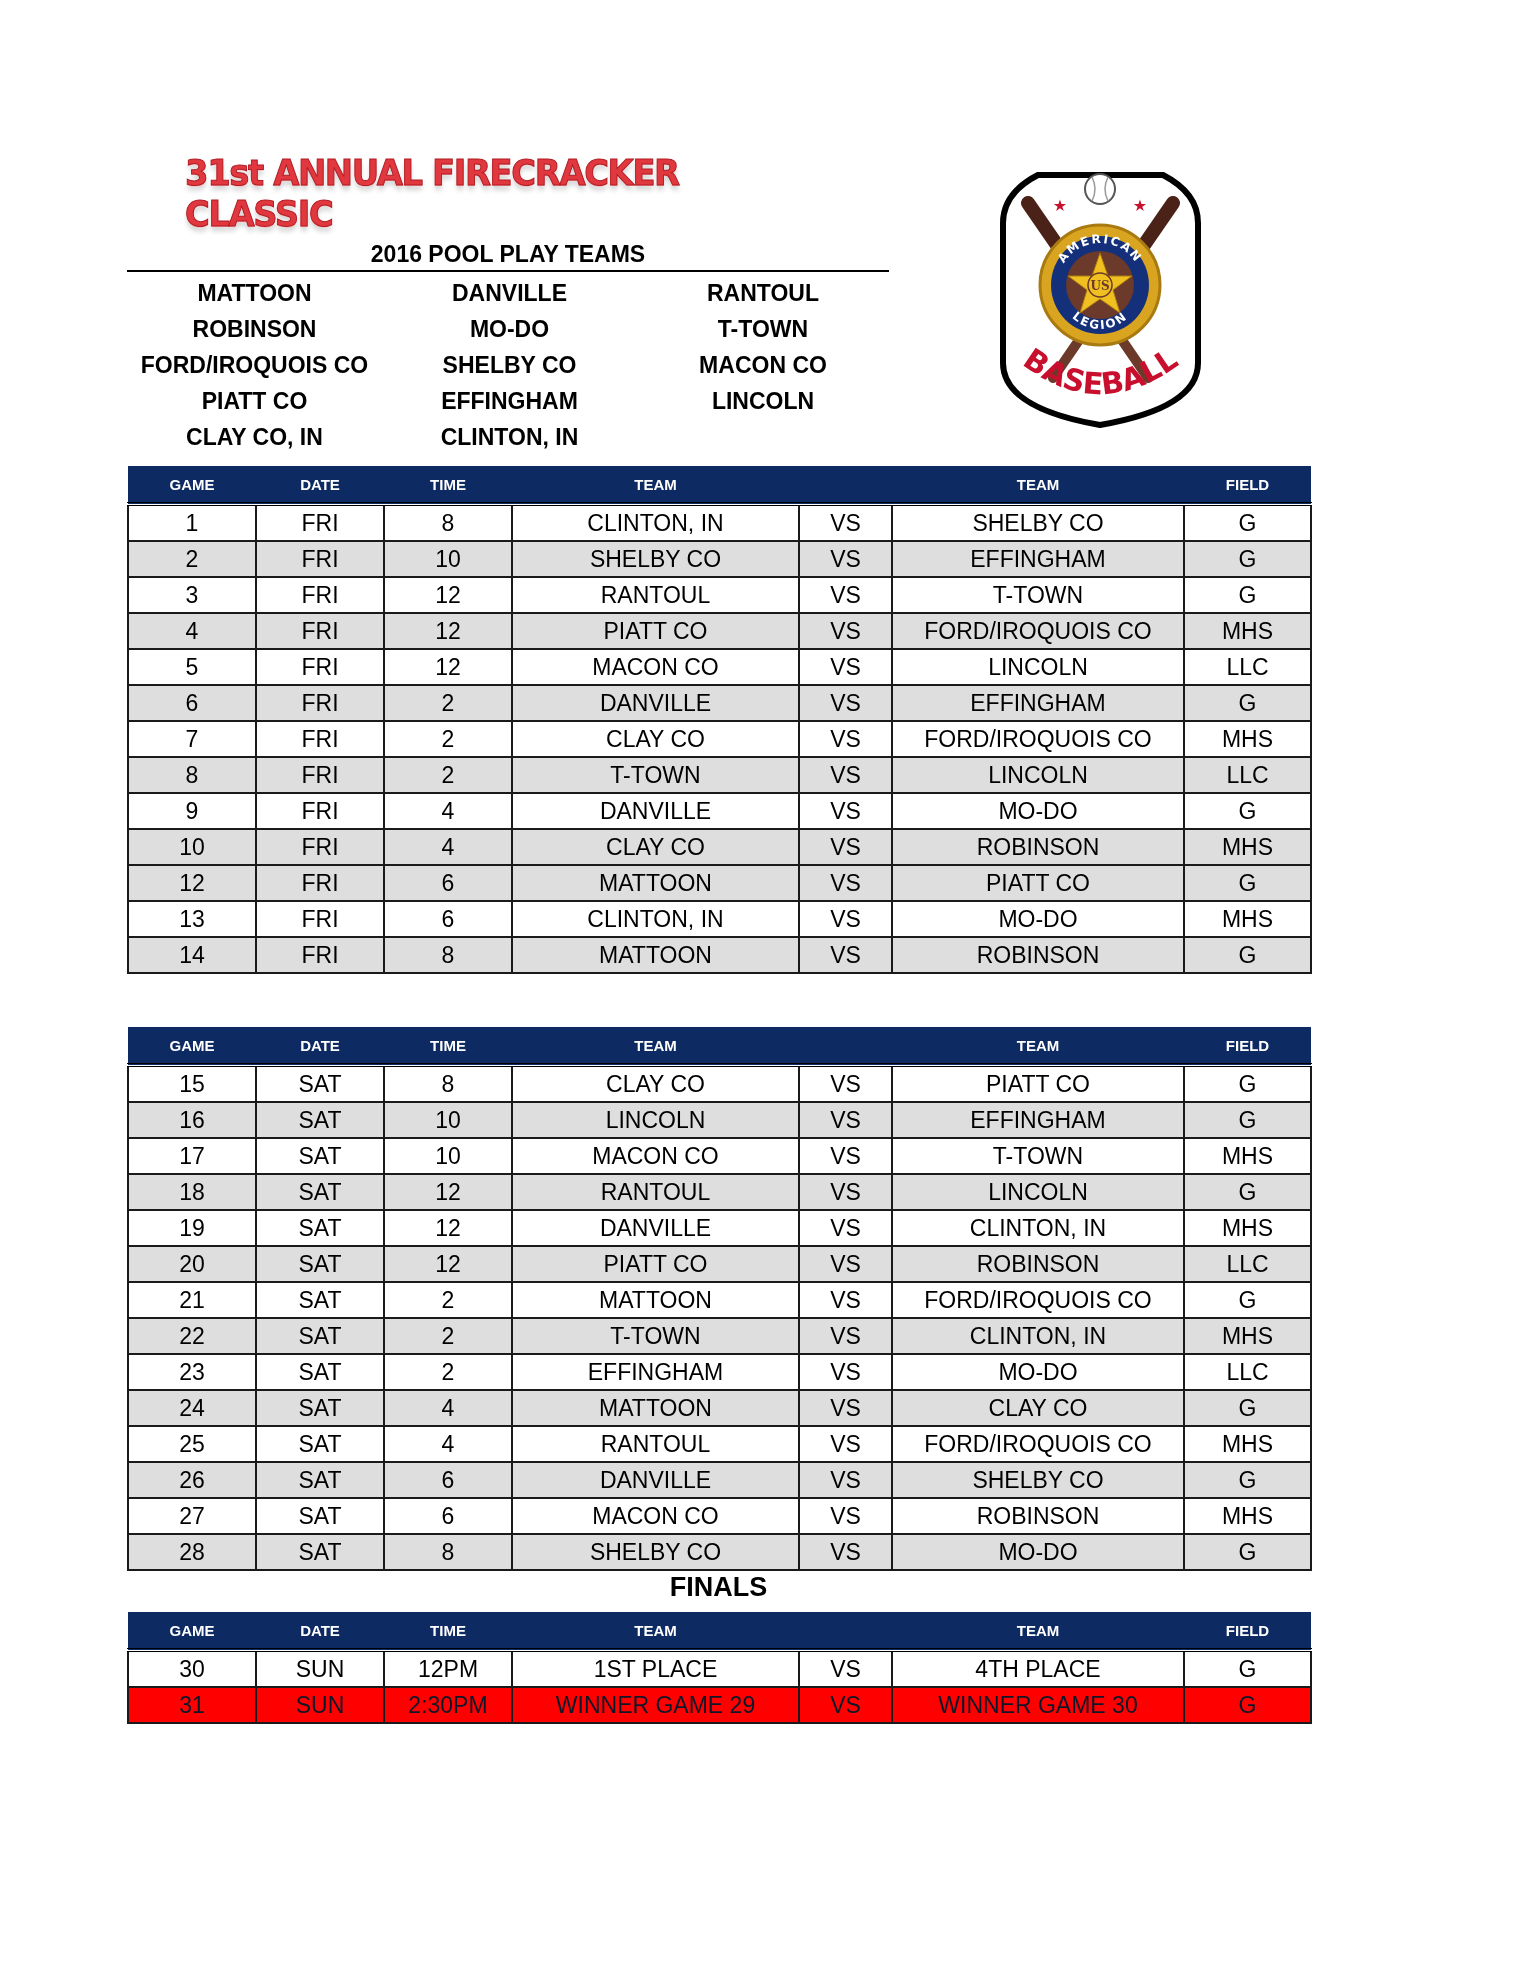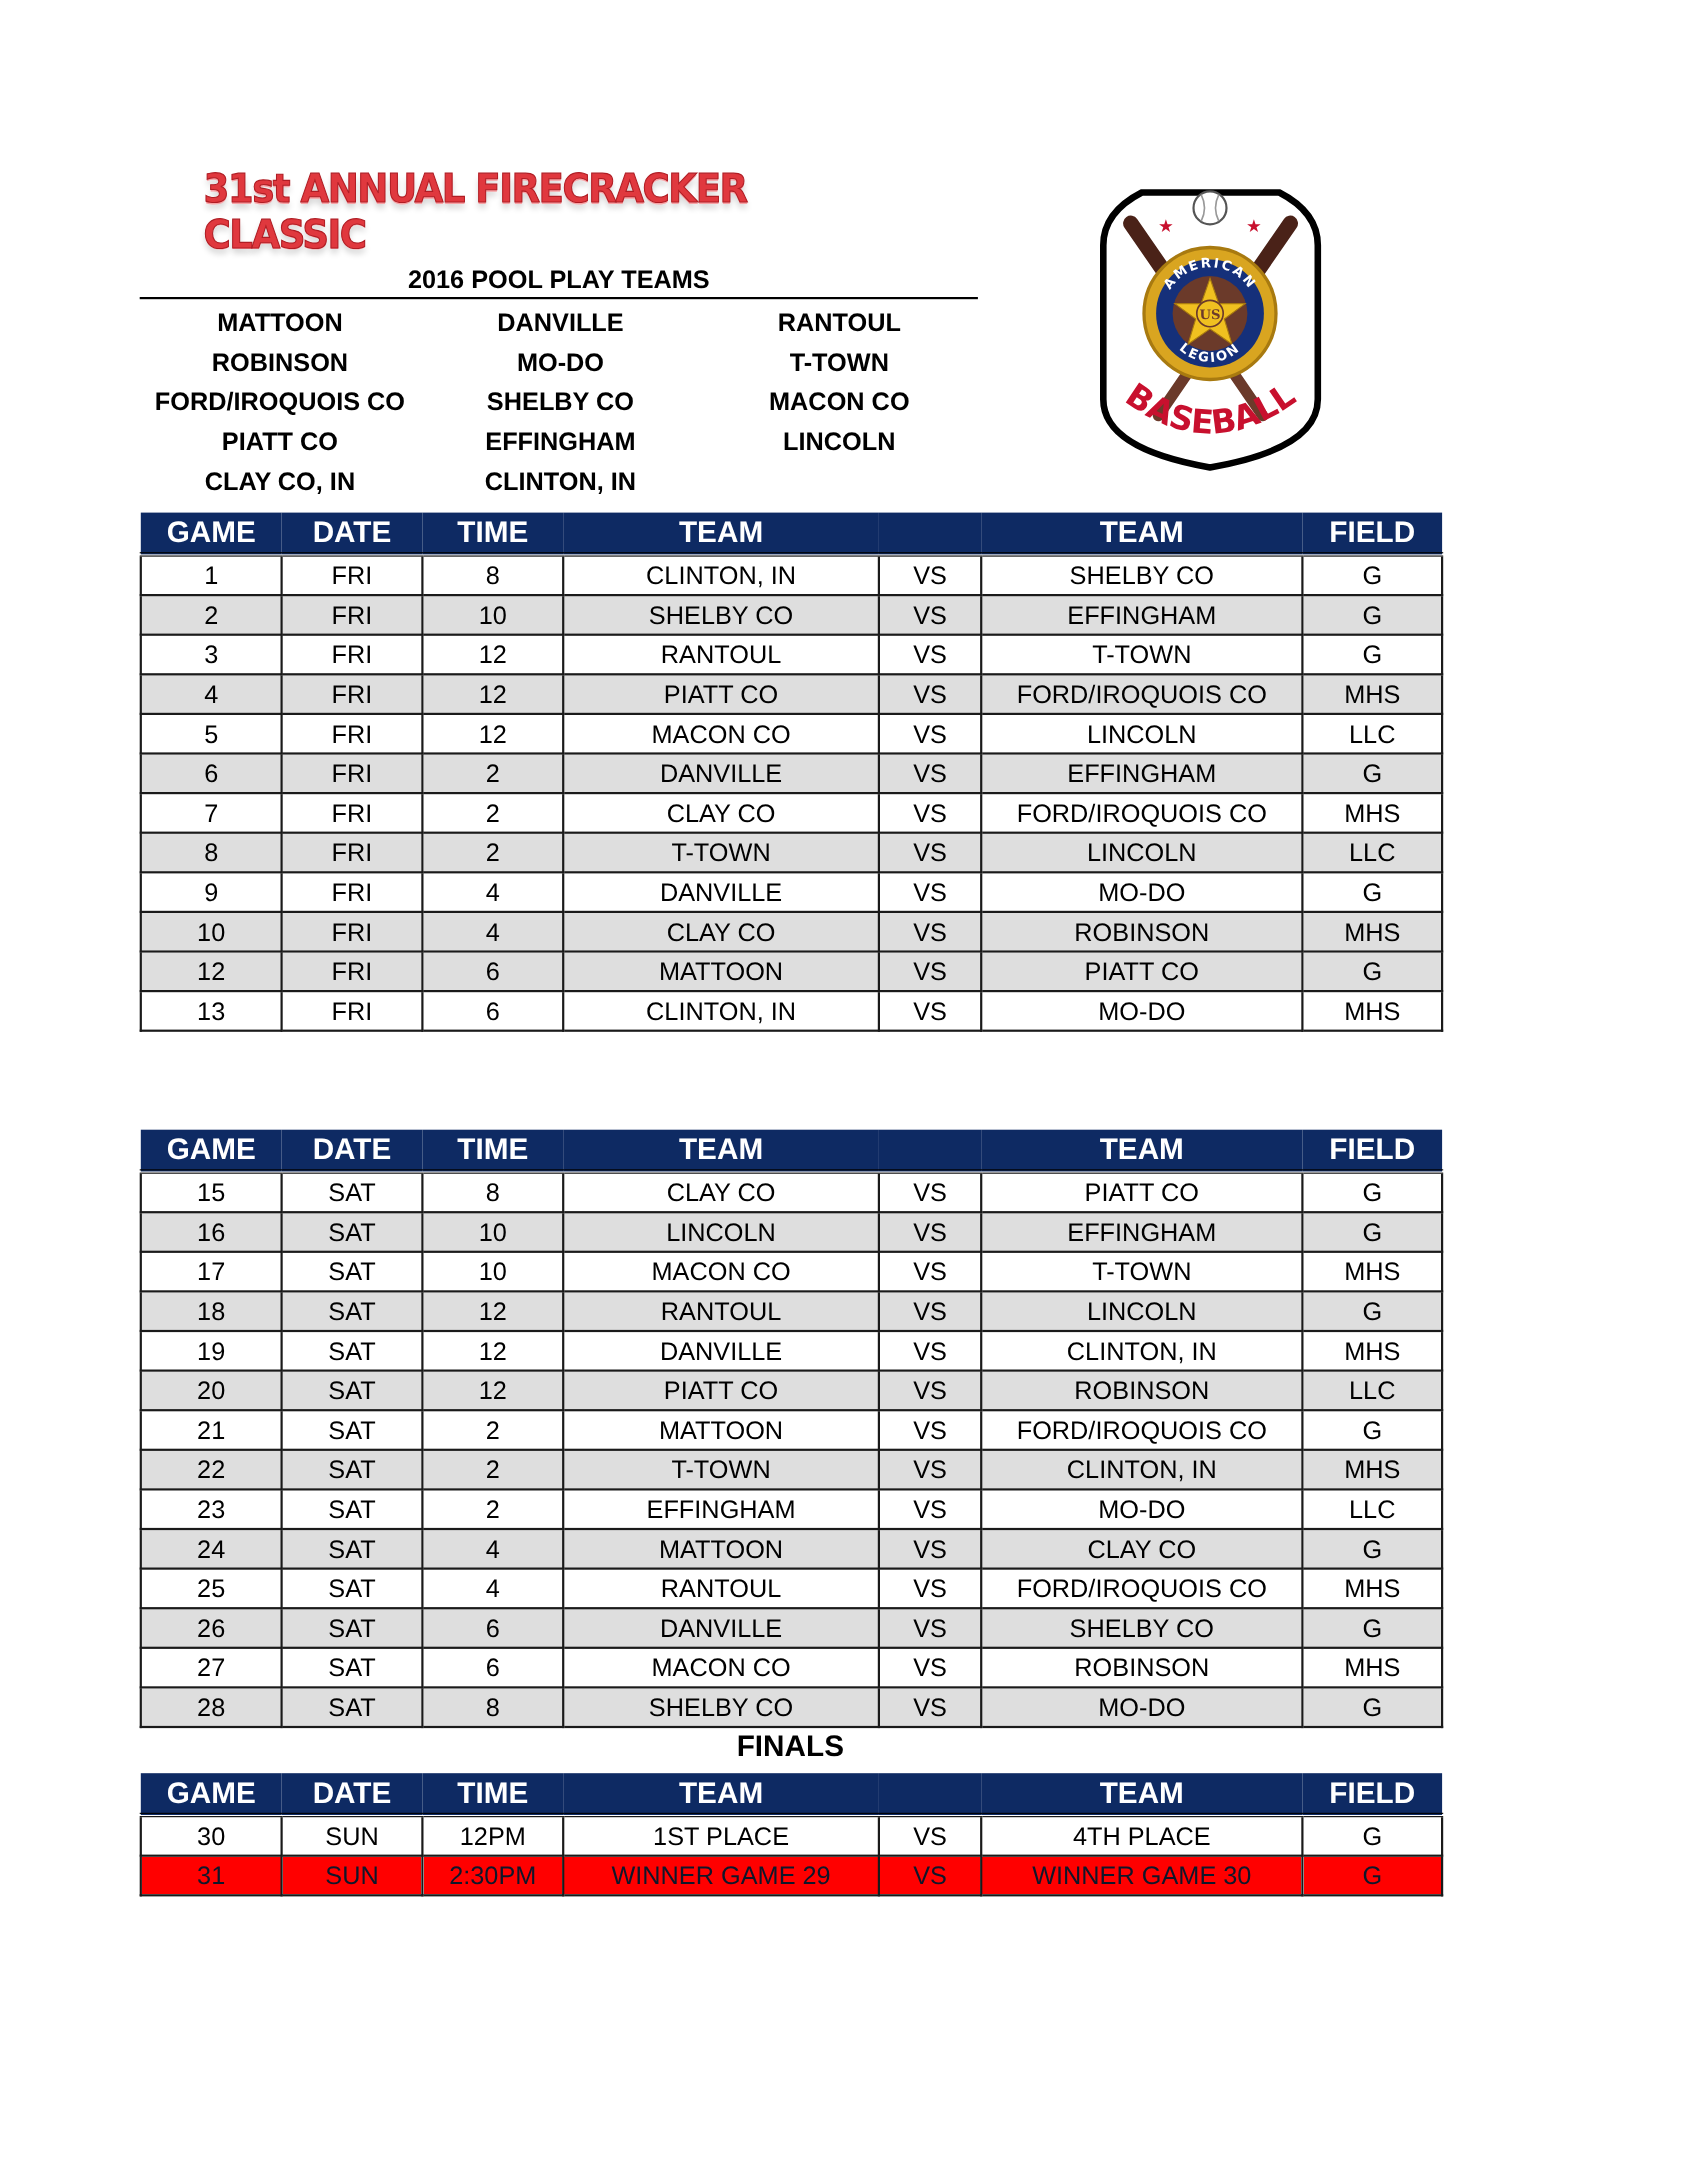--- a/index.html
+++ b/index.html
@@ -13,21 +13,21 @@
   .pool-heading { position: absolute; left: 127px; width: 762px; top: 241px; text-align: center;
                   font-weight: bold; font-size: 23px; }
   .pool-rule { position: absolute; left: 127px; width: 762px; top: 270px; height: 0;
                border-top: 2.5px solid #000; }
   .pool-grid { position: absolute; left: 127px; top: 275px; width: 762px;
                display: grid; grid-template-columns: 255px 255px 252px; grid-auto-rows: 36px; }
   .pool-grid div { text-align: center; font-weight: bold; font-size: 23px; line-height: 36px; white-space: nowrap; }
   .logo { position: absolute; left: 998px; top: 163px; width: 205px; height: 270px; }
 
   .sched { position: absolute; left: 127px; width: 1183px; border-collapse: collapse; table-layout: fixed; }
-  .sched th { background: #0e2a63; color: #fff; font-weight: bold; font-size: 27px; height: 36px;
+  .sched th { background: #0e2a63; color: #fff; font-weight: bold; font-size: 15px; height: 36px;
               padding: 0; text-align: center; border-bottom: 4px double #000; }
   .sched td { height: 34px; padding: 0; text-align: center; font-size: 23px; border: 2px solid #1a1a1a;
               white-space: nowrap; overflow: hidden; }
   .sched tr.alt td { background: #dedede; }
   .sched tr.hl td { background: #ff0000; color: #0f172a; font-weight: normal; margin-left: 24px; }
   .finals-heading { position: absolute; left: 127px; width: 1183px; top: 1572px; text-align: center;
                     font-weight: bold; font-size: 27px; }
   col.c-game { width: 128px; } col.c-date { width: 128px; } col.c-time { width: 128px; }
   col.c-team1 { width: 287px; } col.c-vs { width: 93px; } col.c-team2 { width: 292px; } col.c-field { width: 127px; }
 </style>
@@ -213,20 +213,29 @@
       </tr>
       <tr>
         <td>13</td>
         <td>FRI</td>
         <td>6</td>
         <td>CLINTON, IN</td>
         <td>VS</td>
         <td>MO-DO</td>
         <td>MHS</td>
       </tr>
+      <tr class="alt">
+        <td>14</td>
+        <td>FRI</td>
+        <td>8</td>
+        <td>MATTOON</td>
+        <td>VS</td>
+        <td>ROBINSON</td>
+        <td>G</td>
+      </tr>
     </tbody>
   </table>
 <table class="sched" id="tbl-sat" style="top:1027px">
     <colgroup>
       <col class="c-game">
       <col class="c-date">
       <col class="c-time">
       <col class="c-team1">
       <col class="c-vs">
       <col class="c-team2">

